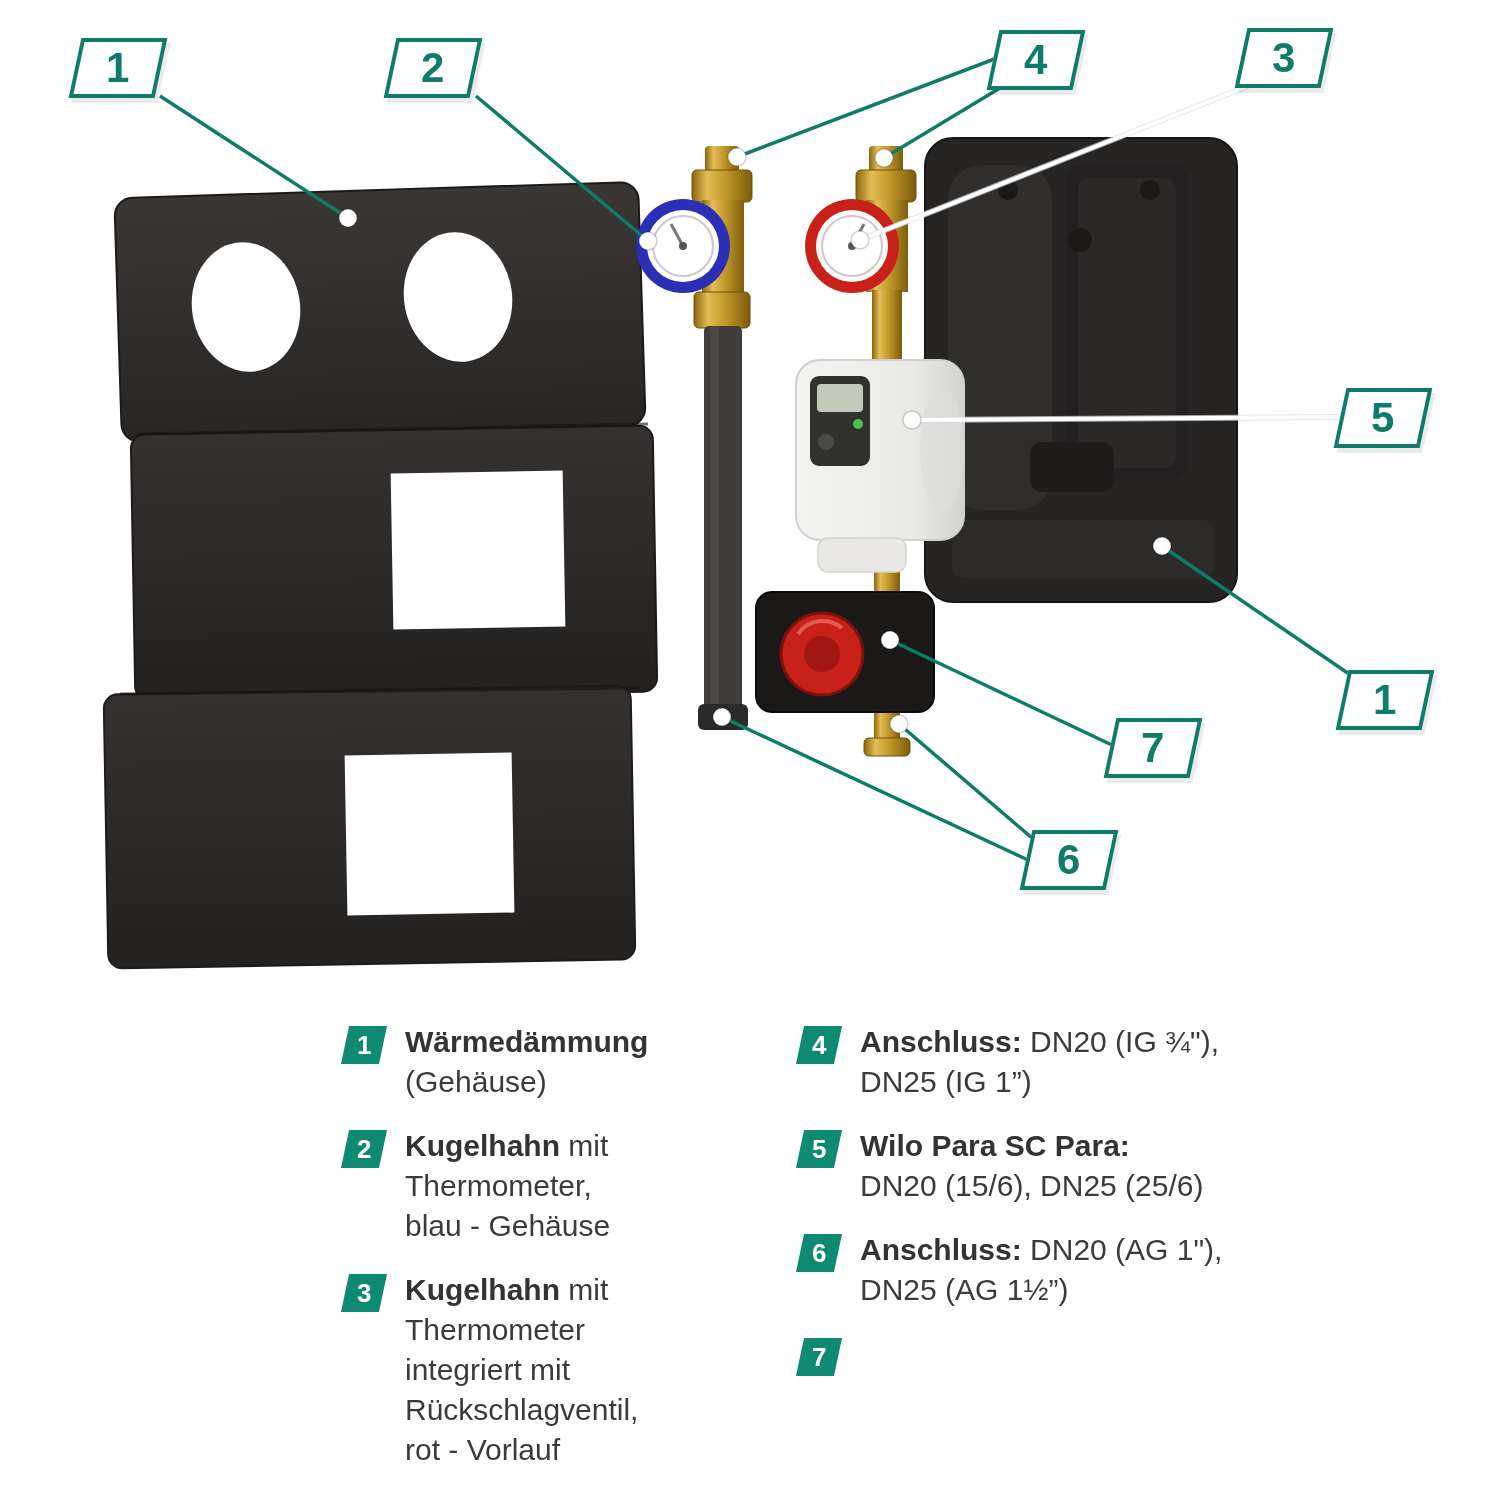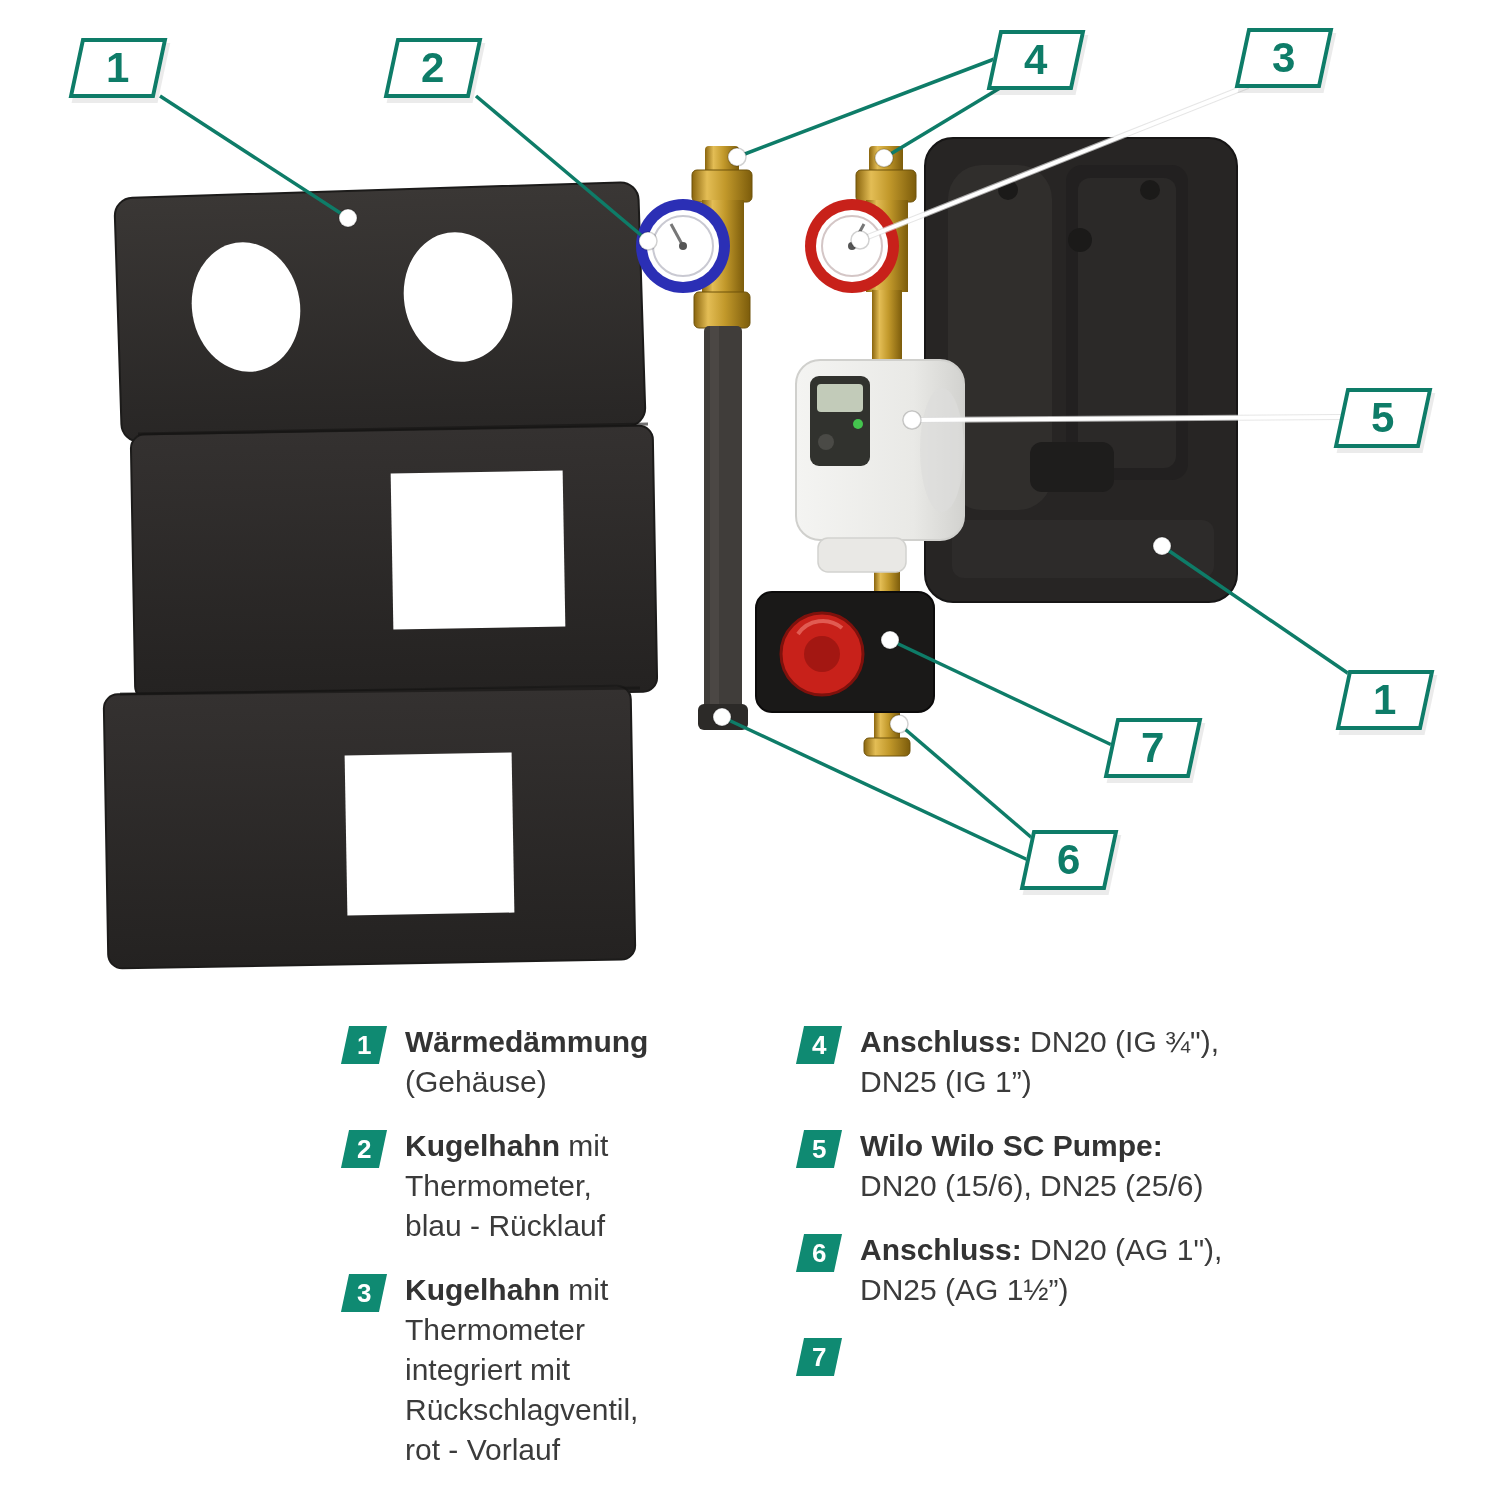--- a/index.html
+++ b/index.html
@@ -223,21 +223,21 @@
         </span>
       <div class="legend-text"><span class="b">Wärmedämmung</span><span>
 (Gehäuse)</span></div>
     </div>
     <div class="legend-item" style="margin-top:4px">
       <span class="marker">
           <span>2</span>
         </span>
       <div class="legend-text"><span class="b">Kugelhahn</span><span> mit
 Thermometer,
-blau - Rücklauf</span></div>
+blau - Gehäuse</span></div>
     </div>
     <div class="legend-item" style="margin-top:8px">
       <span class="marker">
           <span>3</span>
         </span>
       <div class="legend-text"><span class="b">Kugelhahn</span><span> mit
 Thermometer
 integriert mit
 Rückschlagventil,
 rot - Vorlauf</span></div>
@@ -248,21 +248,21 @@
       <span class="marker">
           <span>4</span>
         </span>
       <div class="legend-text"><span class="b">Anschluss:</span><span> DN20 (IG ¾"),
 DN25 (IG 1”)</span></div>
     </div>
     <div class="legend-item">
       <span class="marker">
           <span>5</span>
         </span>
-      <div class="legend-text"><span class="b">Wilo Wilo SC Pumpe:</span><span>
+      <div class="legend-text"><span class="b">Wilo Para SC Para:</span><span>
 DN20 (15/6), DN25 (25/6)</span></div>
     </div>
     <div class="legend-item" style="margin-top:6px">
       <span class="marker">
           <span>6</span>
         </span>
       <div class="legend-text"><span class="b">Anschluss:</span><span> DN20 (AG 1"),
 DN25 (AG 1½”)</span></div>
     </div>
     <div class="legend-item" style="margin-top:10px">

